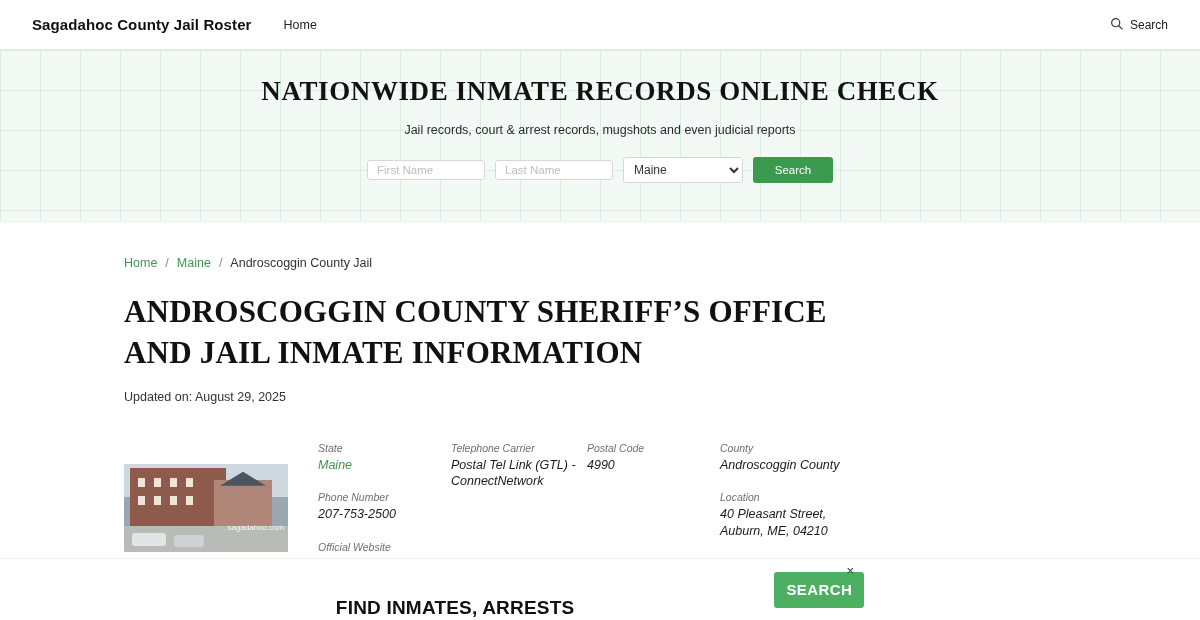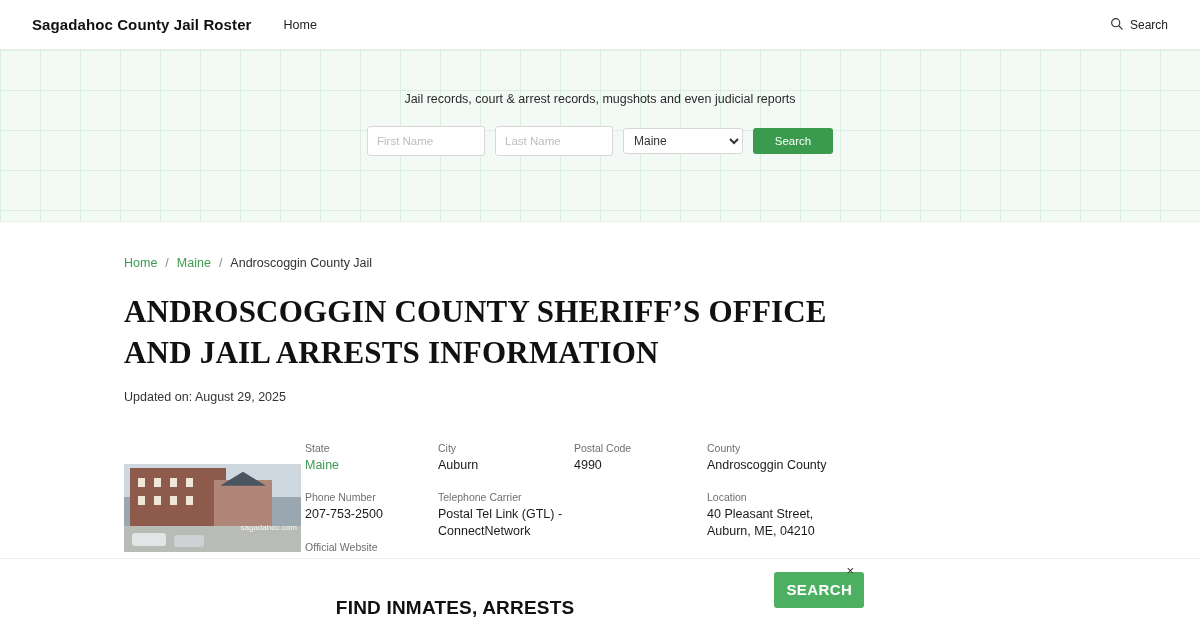--- a/index.html
+++ b/index.html
@@ -80,21 +80,21 @@
     color: #2b2b2b;
   }
   .searchbar {
     margin-top: 20px;
     display: flex;
     align-items: center;
     gap: 10px;
   }
   .searchbar input[type=text] {
     width: 118px;
-    height: 30px;
+    height: 20px;
     border: 1px solid #d8d8d8;
     border-radius: 3px;
     background: #fff;
     padding: 0 9px;
     font-size: 11.5px;
     color: #333;
     font-family: "Liberation Sans", sans-serif;
   }
   .searchbar input::placeholder { color: #bdbdbd; }
   .searchbar select {
@@ -151,24 +151,24 @@
     font-size: 12.5px;
     color: #333;
   }
 
   .facts {
     margin-top: 38px;
     display: flex;
     gap: 0;
   }
   .photo {
-    width: 177px;
+    width: 164px;
     height: 88px;
     margin-top: 22px;
-    margin-right: 4px;
+    margin-right: 30px;
     flex: 0 0 auto;
     border-radius: 2px;
     overflow: hidden;
     position: relative;
     background: #9aa7b0;
   }
   .photo .sky { position:absolute; left:0; top:0; width:100%; height:38%; background:#cfd8de; }
   .photo .bldg { position:absolute; left:6px; top:4px; width:96px; height:58px; background:#8e5a4c; }
   .photo .bldg2 { position:absolute; left:90px; top:16px; width:58px; height:46px; background:#b08678; }
   .photo .roof { position:absolute; left:96px; top:8px; width:46px; height:14px; background:#4a5560; clip-path: polygon(0 100%, 50% 0, 100% 100%); }
@@ -182,21 +182,21 @@
     font-family: "Liberation Sans", sans-serif;
   }
 
   .fact-cols {
     display: flex;
     flex: 1;
   }
   .fact-col { width: 133px; flex: 0 0 auto; }
   .fact-col.wide { width: 140px; }
   .fact-col.w2 { width: 136px; }
-  .fact-block { margin-bottom: 18px; }
+  .fact-block { margin-bottom: 18px; font-style: italic; }
   .fact-label {
     font-size: 10.5px;
     color: #6f6f6f;
     margin-bottom: 3px;
   }
   .fact-value {
     font-size: 12.5px;
     color: #1b1b1b;
     line-height: 1.32;
   }
@@ -274,20 +274,21 @@
             <circle cx="7" cy="7" r="5"></circle>
             <line x1="10.8" y1="10.8" x2="15" y2="15" stroke-linecap="round"></line>
           </svg>
         </span>
         <span>Search</span>
       </div>
     </div>
   </div>
 
   <div class="hero">
+    <h1>NATIONWIDE INMATE RECORDS ONLINE CHECK</h1>
     <p>Jail records, court &amp; arrest records, mugshots and even judicial reports</p>
     <div class="searchbar">
       <input type="text" placeholder="First Name" style="">
       <input type="text" placeholder="Last Name" style="">
       <select>
         <option>Maine</option>
       </select>
       <button class="btn-search">Search</button>
     </div>
   </div>
@@ -295,21 +296,21 @@
   <div class="content">
 
     <div class="breadcrumb">
       <a href="#">Home</a>
       <span class="sep">/</span>
       <a href="#">Maine</a>
       <span class="sep">/</span>
       <span class="current">Androscoggin County Jail</span>
     </div>
 
-    <h2 class="page-title">ANDROSCOGGIN COUNTY SHERIFF’S OFFICE AND JAIL ARRESTS INFORMATION</h2>
+    <h2 class="page-title">ANDROSCOGGIN COUNTY SHERIFF’S OFFICE AND JAIL INMATE INFORMATION</h2>
     <div class="updated">Updated on: August 29, 2025</div>
 
     <div class="facts">
 
       <div class="photo">
         <div class="sky"></div>
         <div class="bldg"></div>
         <div class="bldg2"></div>
         <div class="roof"></div>
         <div class="win" style="left:14px; top:14px;"></div>
@@ -338,24 +339,20 @@
             <div class="fact-value">207-753-2500</div>
           </div>
           <div class="fact-block">
             <div class="fact-label">Official Website</div>
             <div class="fact-value url">http://www.androscoggincountyme.com/countyjailaso/countyjail.htm</div>
           </div>
         </div>
 
         <div class="fact-col w2">
           <div class="fact-block">
-            <div class="fact-label">City</div>
-            <div class="fact-value">Auburn</div>
-          </div>
-          <div class="fact-block">
             <div class="fact-label">Telephone Carrier</div>
             <div class="fact-value">Postal Tel Link (GTL) - ConnectNetwork</div>
           </div>
         </div>
 
         <div class="fact-col">
           <div class="fact-block">
             <div class="fact-label">Postal Code</div>
             <div class="fact-value">4990</div>
           </div>

